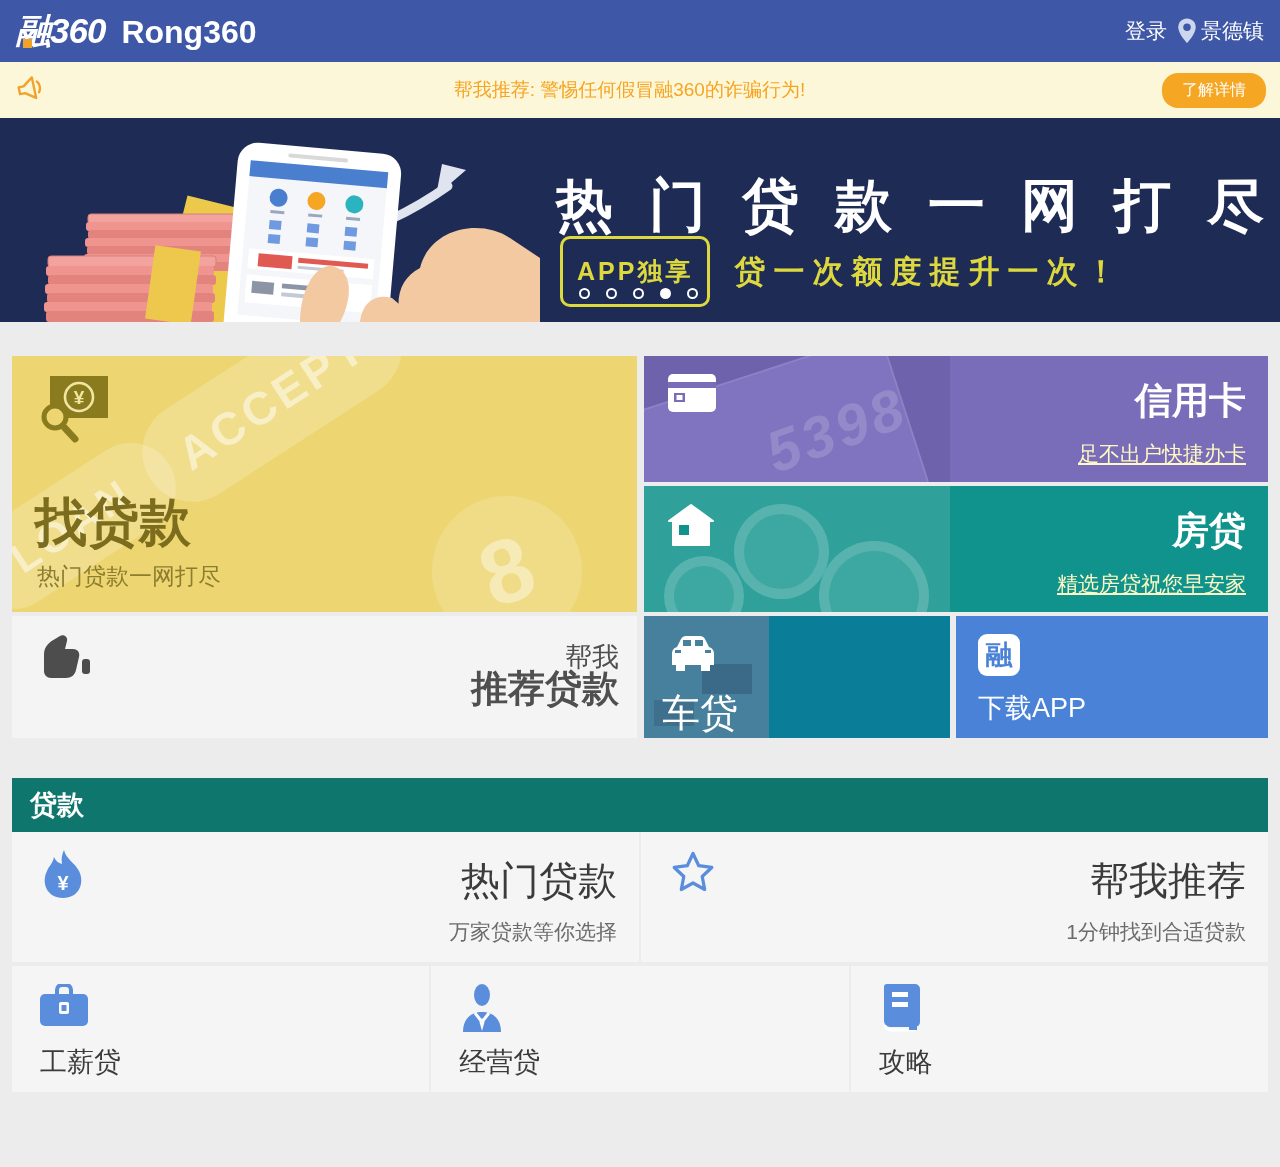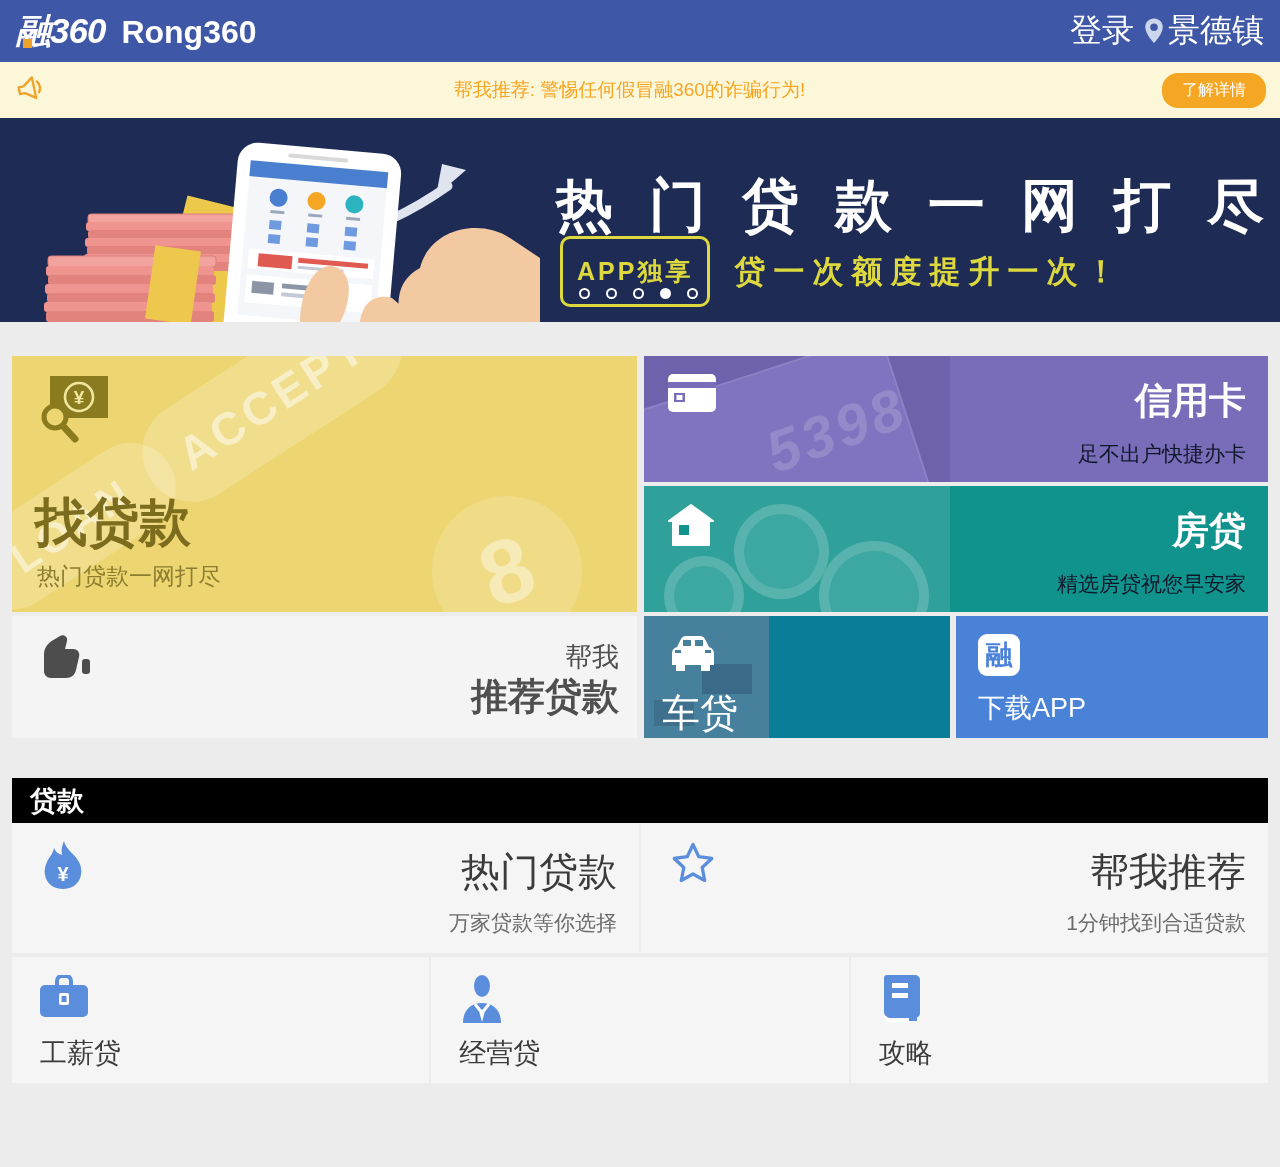--- a/index.html
+++ b/index.html
@@ -13,21 +13,21 @@
   
   .header {
     position:absolute; left:0; top:0; width:1280px; height:62px;
     background:#3e57a6; color:#fff;
     display:flex; align-items:center; padding:0 16px;
   }
   .logo { display:flex; align-items:baseline; cursor:pointer; position:relative; }
   .logo-cn { font-size:35px; font-weight:bold; letter-spacing:-1px; font-style:italic; }
   .logo-sq { position:absolute; left:7px; bottom:7px; width:9px; height:9px; background:#f0a32a; }
   .logo-en { font-size:32px; font-weight:bold; margin-left:16px; font-style:normal; }
-  .header-right { margin-left:auto; display:flex; align-items:center; font-size:32px; }
+  .header-right { margin-left:auto; display:flex; align-items:center; font-size:21px; }
   .login-link { cursor:pointer; }
   .pin-wrap { margin:0 4px 0 10px; display:flex; align-items:center; }
   .city { cursor:pointer; }
   
   .notice {
     position:absolute; left:0; top:62px; width:1280px; height:56px;
     background:#fdf7da; display:flex; align-items:center; padding:0 14px;
   }
   .notice-text {
     position:absolute; left:50%; transform:translateX(-53%);
@@ -89,48 +89,48 @@
   .card-shape {
     position:absolute; left:-30px; top:18px; width:300px; height:170px;
     background:#8073bf; border-radius:16px; transform:rotate(-18deg);
     box-shadow: inset 0 0 0 2px rgba(255,255,255,0.10);
   }
   .card-num {
     position:absolute; left:120px; top:40px; font-size:58px; font-weight:bold; font-style:italic;
     color:rgba(255,255,255,0.16); transform:rotate(-20deg); letter-spacing:4px;
   }
   .tile-right-title { position:absolute; right:22px; top:20px; font-size:37px; font-weight:bold; color:#fff; }
-  .tile-right-sub   { position:absolute; right:22px; top:84px; font-size:21px; color:#0f172a; }
+  .tile-right-sub   { position:absolute; right:22px; top:84px; font-size:21px; color:#fef9c3;text-decoration:underline; }
   .tile-icon-tl { position:absolute; left:24px; top:18px; }
   .tile-mort { left:632px; top:130px; width:624px; height:126px; background:#11938d; }
   .tile-mort .img-half { position:absolute; left:0; top:0; width:306px; height:126px; background:#2fa19a; overflow:hidden; }
   .coin { position:absolute; border-radius:50%; border:10px solid rgba(255,255,255,0.14); background:rgba(255,255,255,0.07); }
   .coin1 { left:90px; top:18px; width:95px; height:95px; }
   .coin2 { left:175px; top:55px; width:110px; height:110px; }
   .coin3 { left:20px; top:70px; width:80px; height:80px; }
   .tile-reco { left:0; top:260px; width:625px; height:122px; background:#f4f4f4; }
   .reco-line1 { position:absolute; right:18px; top:23px; font-size:27px; color:#4f4f4f; }
-  .reco-line2 { position:absolute; right:18px; top:56px; font-size:37px; font-weight:bold; color:#4f4f4f; }
+  .reco-line2 { position:absolute; right:18px; top:48px; font-size:37px; font-weight:bold; color:#4f4f4f; }
   .tile-car { left:632px; top:260px; width:306px; height:122px; background:#0a7e98; }
   .car-img-strip { position:absolute; left:0; top:0; width:125px; height:122px; background:#47809d; }
   .car-img-strip .blk1 { position:absolute; left:58px; top:48px; width:50px; height:30px; background:rgba(20,40,70,0.25); }
   .car-img-strip .blk2 { position:absolute; left:10px; top:84px; width:40px; height:26px; background:rgba(20,40,70,0.18); }
   .tile-car-title { position:absolute; left:18px; top:72px; font-size:38px; color:#fff; }
   .tile-dl { left:944px; top:260px; width:312px; height:122px; background:#4a82d8; }
   .app-icon {
     position:absolute; left:22px; top:18px; width:42px; height:42px;
     background:#fff; border-radius:9px;
     display:flex; align-items:center; justify-content:center;
     font-size:27px; font-weight:bold; color:#4a82d8;
   }
   .tile-dl-title { position:absolute; left:22px; top:74px; font-size:27px; color:#fff; }
   
   .loan { position:absolute; left:12px; top:778px; width:1256px; }
   .loan-header {
-    height:45px; background:#000000; color:#fff;
+    height:54px; background:#0f766e; color:#fff;
     font-size:27px; font-weight:bold;
     display:flex; align-items:center; padding-left:18px;
   }
   .loan-row { display:flex; gap:2px; margin-top:0; background:transparent; }
   .loan-row1 { height:130px; margin-top:0; }
   .loan-row2 { height:126px; margin-top:4px; }
   .loan-cell { background:#f5f5f5; position:relative; flex:1; cursor:pointer; }
   .cell-icon { position:absolute; left:28px; top:18px; }
   .cell-title-r { position:absolute; right:22px; top:22px; font-size:39px; color:#3b3b3b; }
   .cell-sub-r   { position:absolute; right:22px; top:86px; font-size:21px; color:#6b6b6b; }

